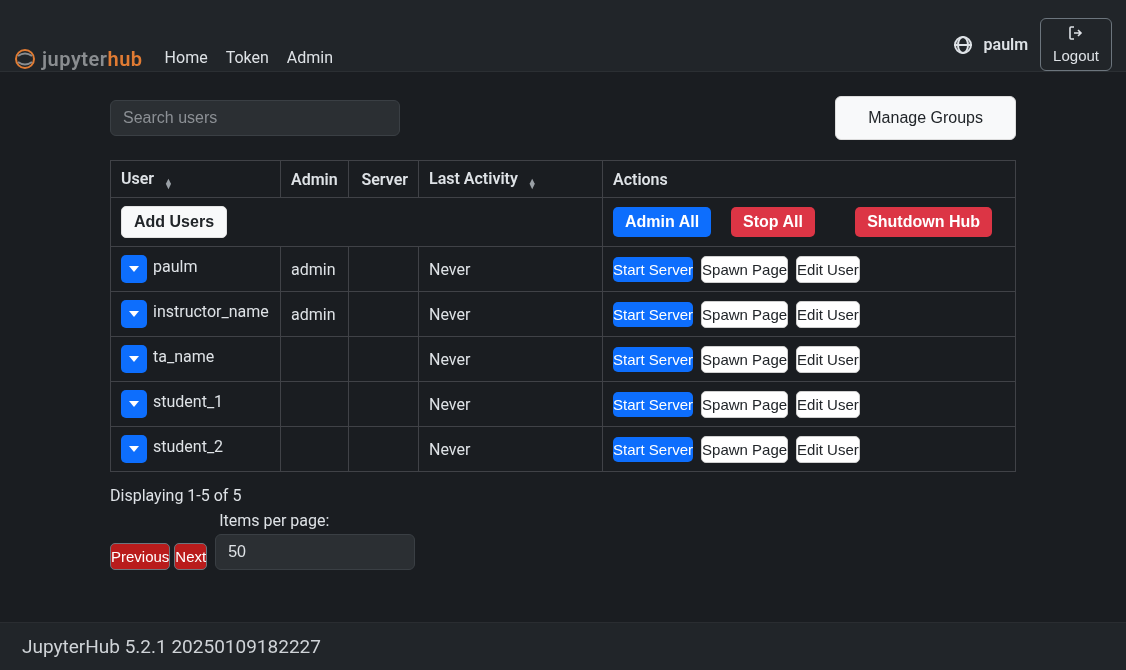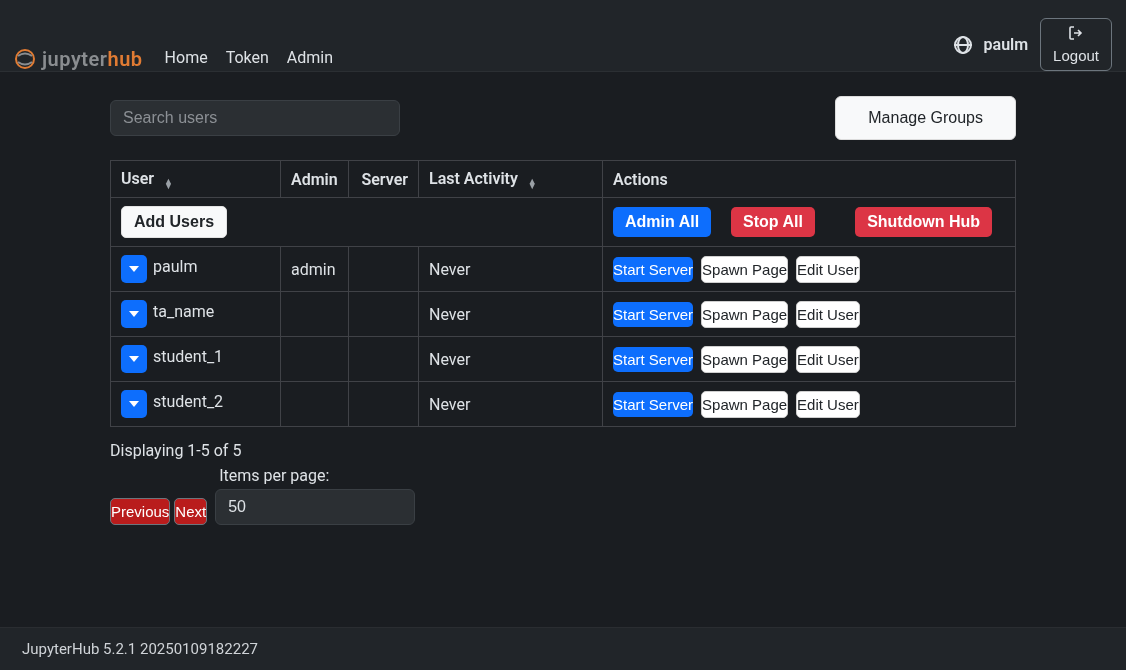--- a/index.html
+++ b/index.html
@@ -80,21 +80,21 @@
   td.actions .btn{margin-right:8px;}
   td.usercell{white-space:nowrap;}
 
   .footer-info{margin-top:14px;}
   .pager{display:flex;align-items:flex-end;gap:8px;margin-top:6px;}
   .pager-label{margin-left:4px;margin-bottom:4px;}
   .perpage{width:200px;background:#2b2f33;border:1px solid #3a3f44;border-radius:6px;
     color:var(--text);padding:8px 12px;font-size:16px;}
   
   .bottombar{position:absolute;bottom:0;left:0;right:0;background:var(--nav);
-    border-top:1px solid #2a2d31;padding:12px 22px;color:#cfd3d7;font-size:15px;}
+    border-top:1px solid #2a2d31;padding:12px 22px;color:#cfd3d7;font-size:19px;}
 
   .col-user{width:170px;}
   .col-admin{width:68px;}
   .col-server{width:70px;text-align:right;}
   .col-activity{width:184px;}
 </style>
 </head>
 <body>
 
 <div class="navbar">
@@ -172,20 +172,29 @@
               <span class="tri"></span>
             </button><span>paulm</span></td>
           <td>admin</td>
           <td></td>
           <td>Never</td>
           <td class="actions"><button class="btn btn-primary btn-sm">Start Server</button><button class="btn btn-light-sm btn-sm">Spawn Page</button><button class="btn btn-light-sm btn-sm">Edit User</button></td>
         </tr>
         <tr>
           <td class="usercell"><button class="caret-btn">
               <span class="tri"></span>
+            </button><span>instructor_name</span></td>
+          <td>admin</td>
+          <td></td>
+          <td>Never</td>
+          <td class="actions"><button class="btn btn-primary btn-sm">Start Server</button><button class="btn btn-light-sm btn-sm">Spawn Page</button><button class="btn btn-light-sm btn-sm">Edit User</button></td>
+        </tr>
+        <tr>
+          <td class="usercell"><button class="caret-btn">
+              <span class="tri"></span>
             </button><span>ta_name</span></td>
           <td></td>
           <td></td>
           <td>Never</td>
           <td class="actions"><button class="btn btn-primary btn-sm">Start Server</button><button class="btn btn-light-sm btn-sm">Spawn Page</button><button class="btn btn-light-sm btn-sm">Edit User</button></td>
         </tr>
         <tr>
           <td class="usercell"><button class="caret-btn">
               <span class="tri"></span>
             </button><span>student_1</span></td>

